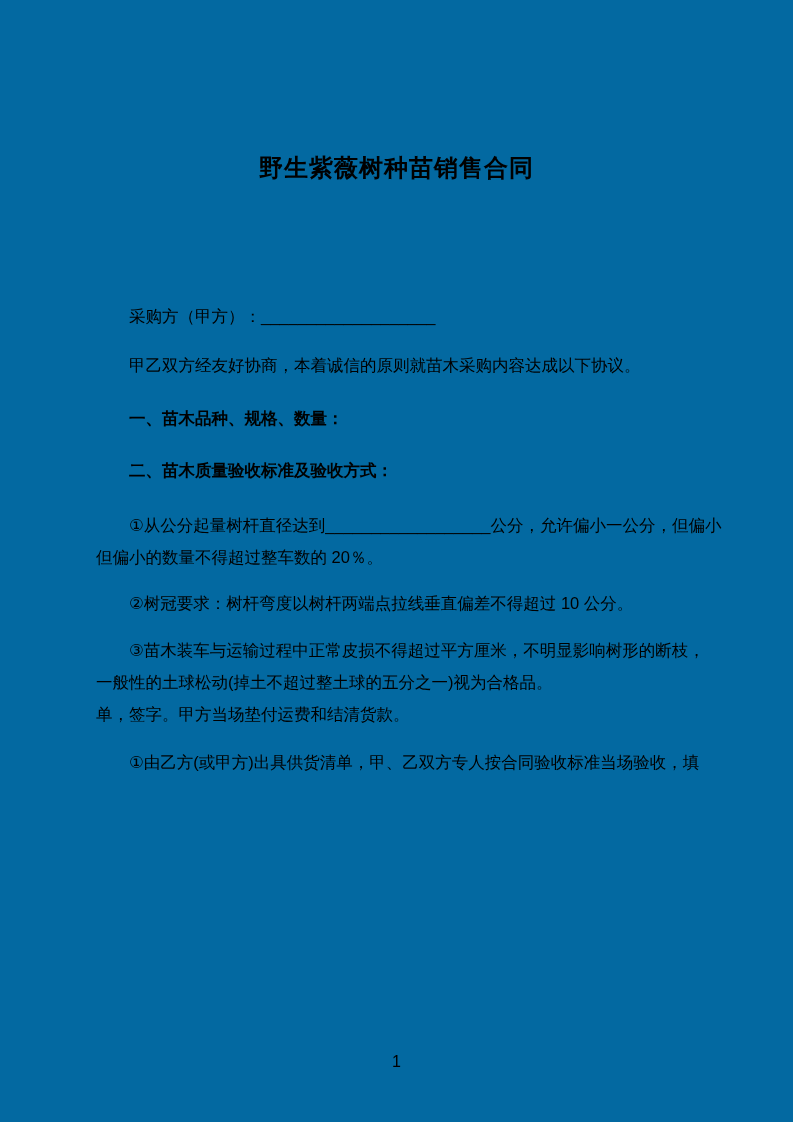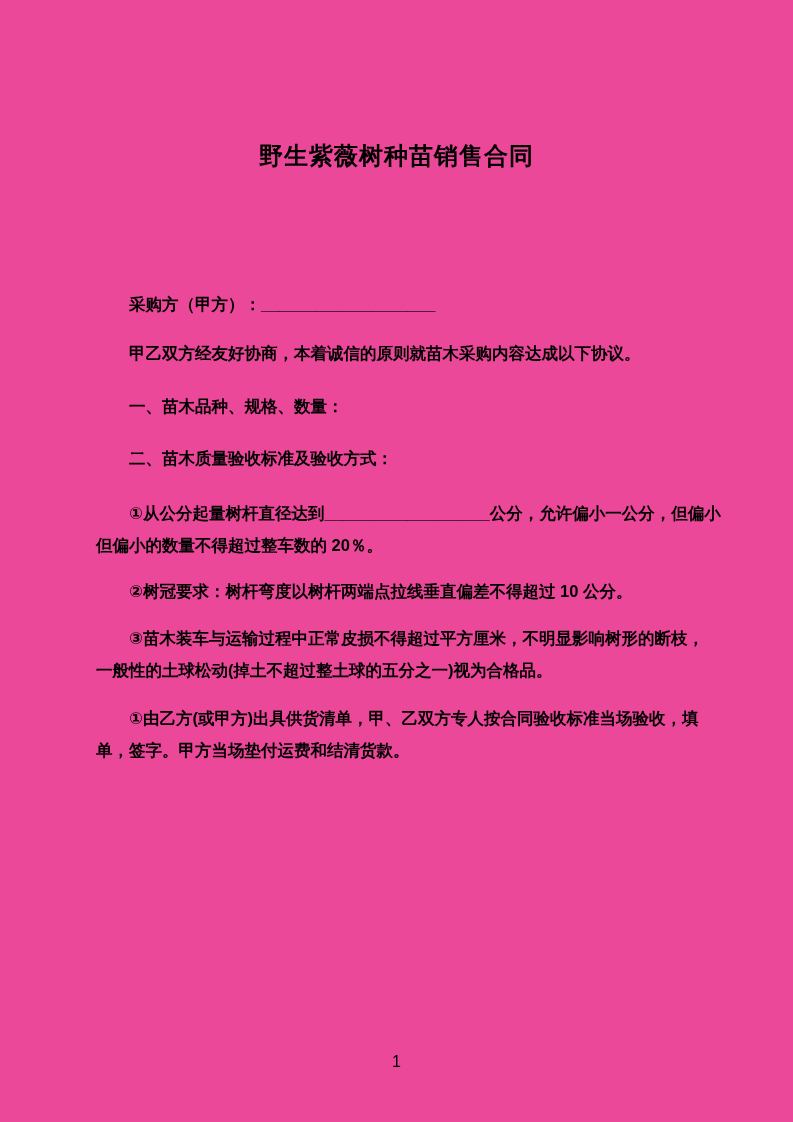--- a/index.html
+++ b/index.html
@@ -5,41 +5,40 @@
   html, body {
     margin: 0;
     padding: 0;
     background: #ffffff;
   }
   .page {
     position: relative;
     width: 793px;
     height: 1122px;
     margin: 0 auto;
-    background: #ec4899;
+    background: #0369a1;
     box-sizing: border-box;
-    padding: 0 96px;
+    padding: 12px 96px;
     overflow: hidden;
     font-family: "Liberation Sans", "DejaVu Sans", sans-serif;
     color: #000000;
   }
   .title {
     font-size: 24px;
     font-weight: bold;
     line-height: 32px;
     text-align: center;
     margin: 140px 0 0 0;
     letter-spacing: 1px;
   }
   .ln {
     font-size: 16.5px;
     line-height: 32px;
     margin: 0;
     white-space: nowrap;
-    font-weight: bold;
   }
   .indent { text-indent: 33px; }
   .bold   { font-weight: bold; }
   .mt116 { margin-top: 116px; }
   .mt23  { margin-top: 23px; }
   .mt21  { margin-top: 21px; }
   .mt20  { margin-top: 20px; }
   .mt17  { margin-top: 17px; }
   .mt16  { margin-top: 16px; }
   .mt15  { margin-top: 15px; }
@@ -76,19 +75,19 @@
 
   <p class="ln">但偏小的数量不得超过整车数的 20％。</p>
 
   <p class="ln indent mt14">②树冠要求：树杆弯度以树杆两端点拉线垂直偏差不得超过 10 公分。</p>
 
   <p class="ln indent mt15">③苗木装车与运输过程中正常皮损不得超过平方厘米，不明显影响树形的断枝，</p>
 
   <p class="ln">一般性的土球松动(掉土不超过整土球的五分之一)视为合格品。</p>
 
 
+  <p class="ln">单，签字。甲方当场垫付运费和结清货款。</p>
+
   <p class="ln indent mt16">①由乙方(或甲方)出具供货清单，甲、乙双方专人按合同验收标准当场验收，填</p>
-
-  <p class="ln">单，签字。甲方当场垫付运费和结清货款。</p>
 
   <div class="footer">1</div>
 
 </div>
 
 </body></html>

